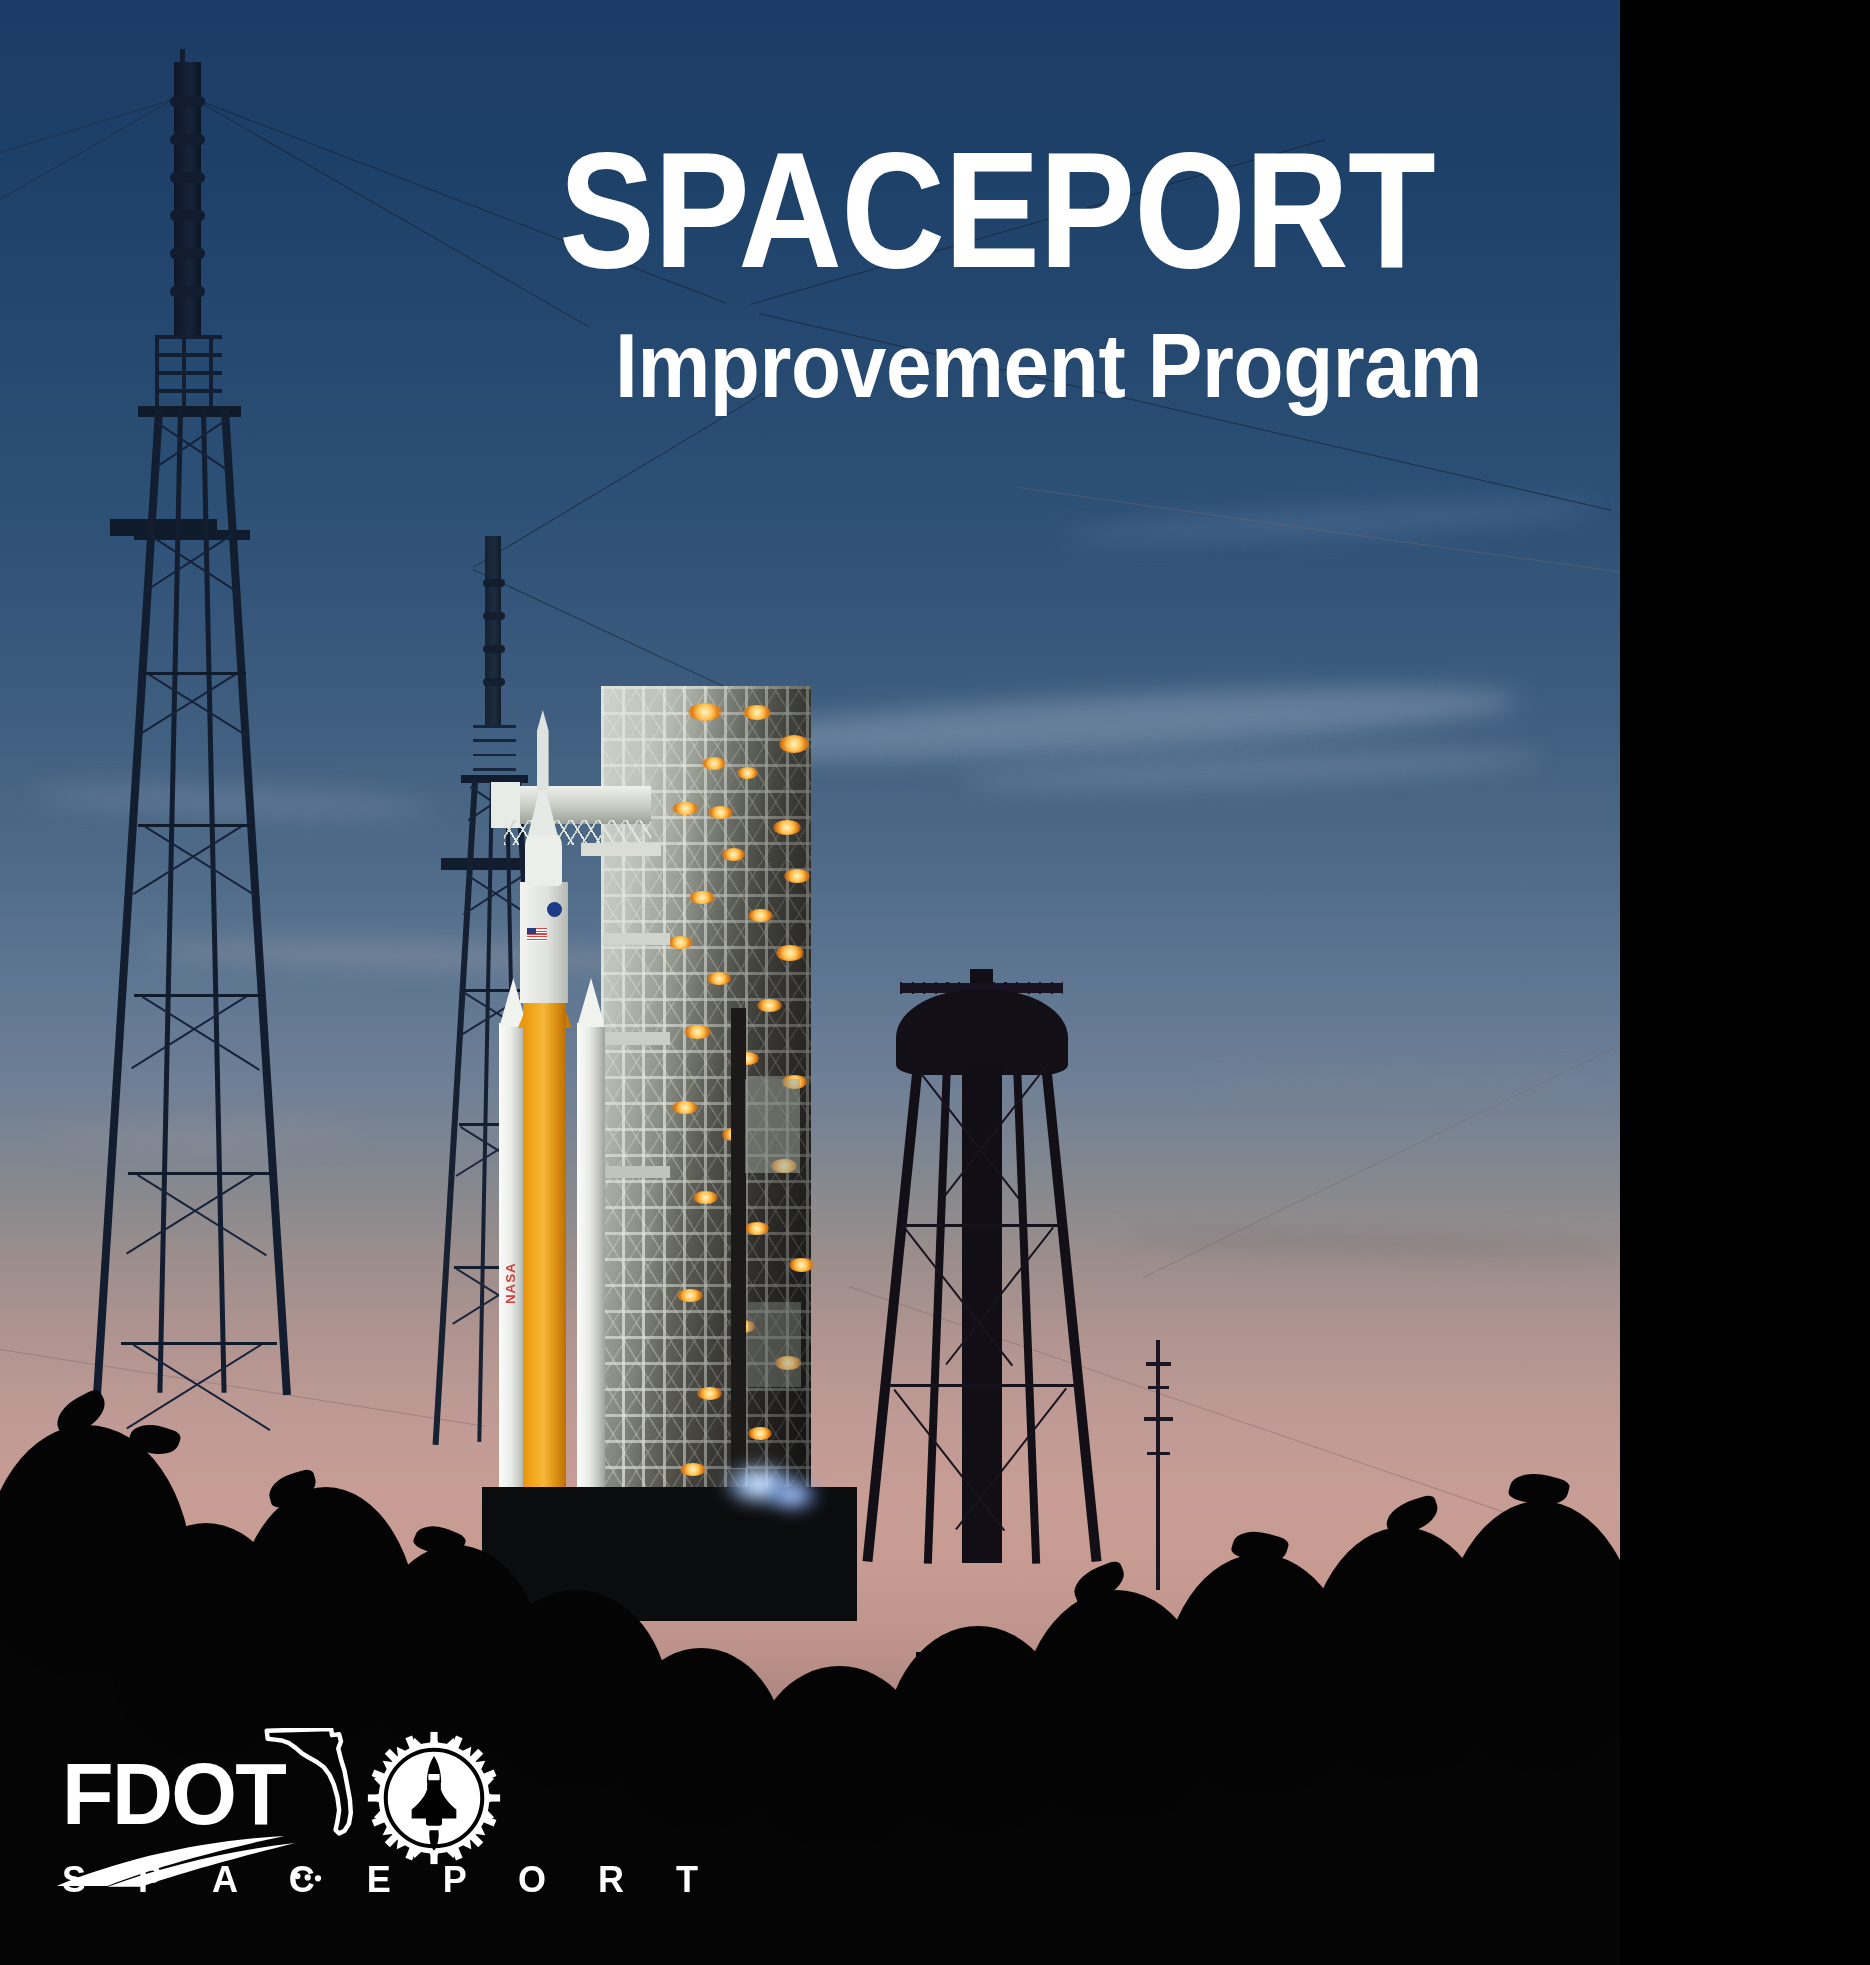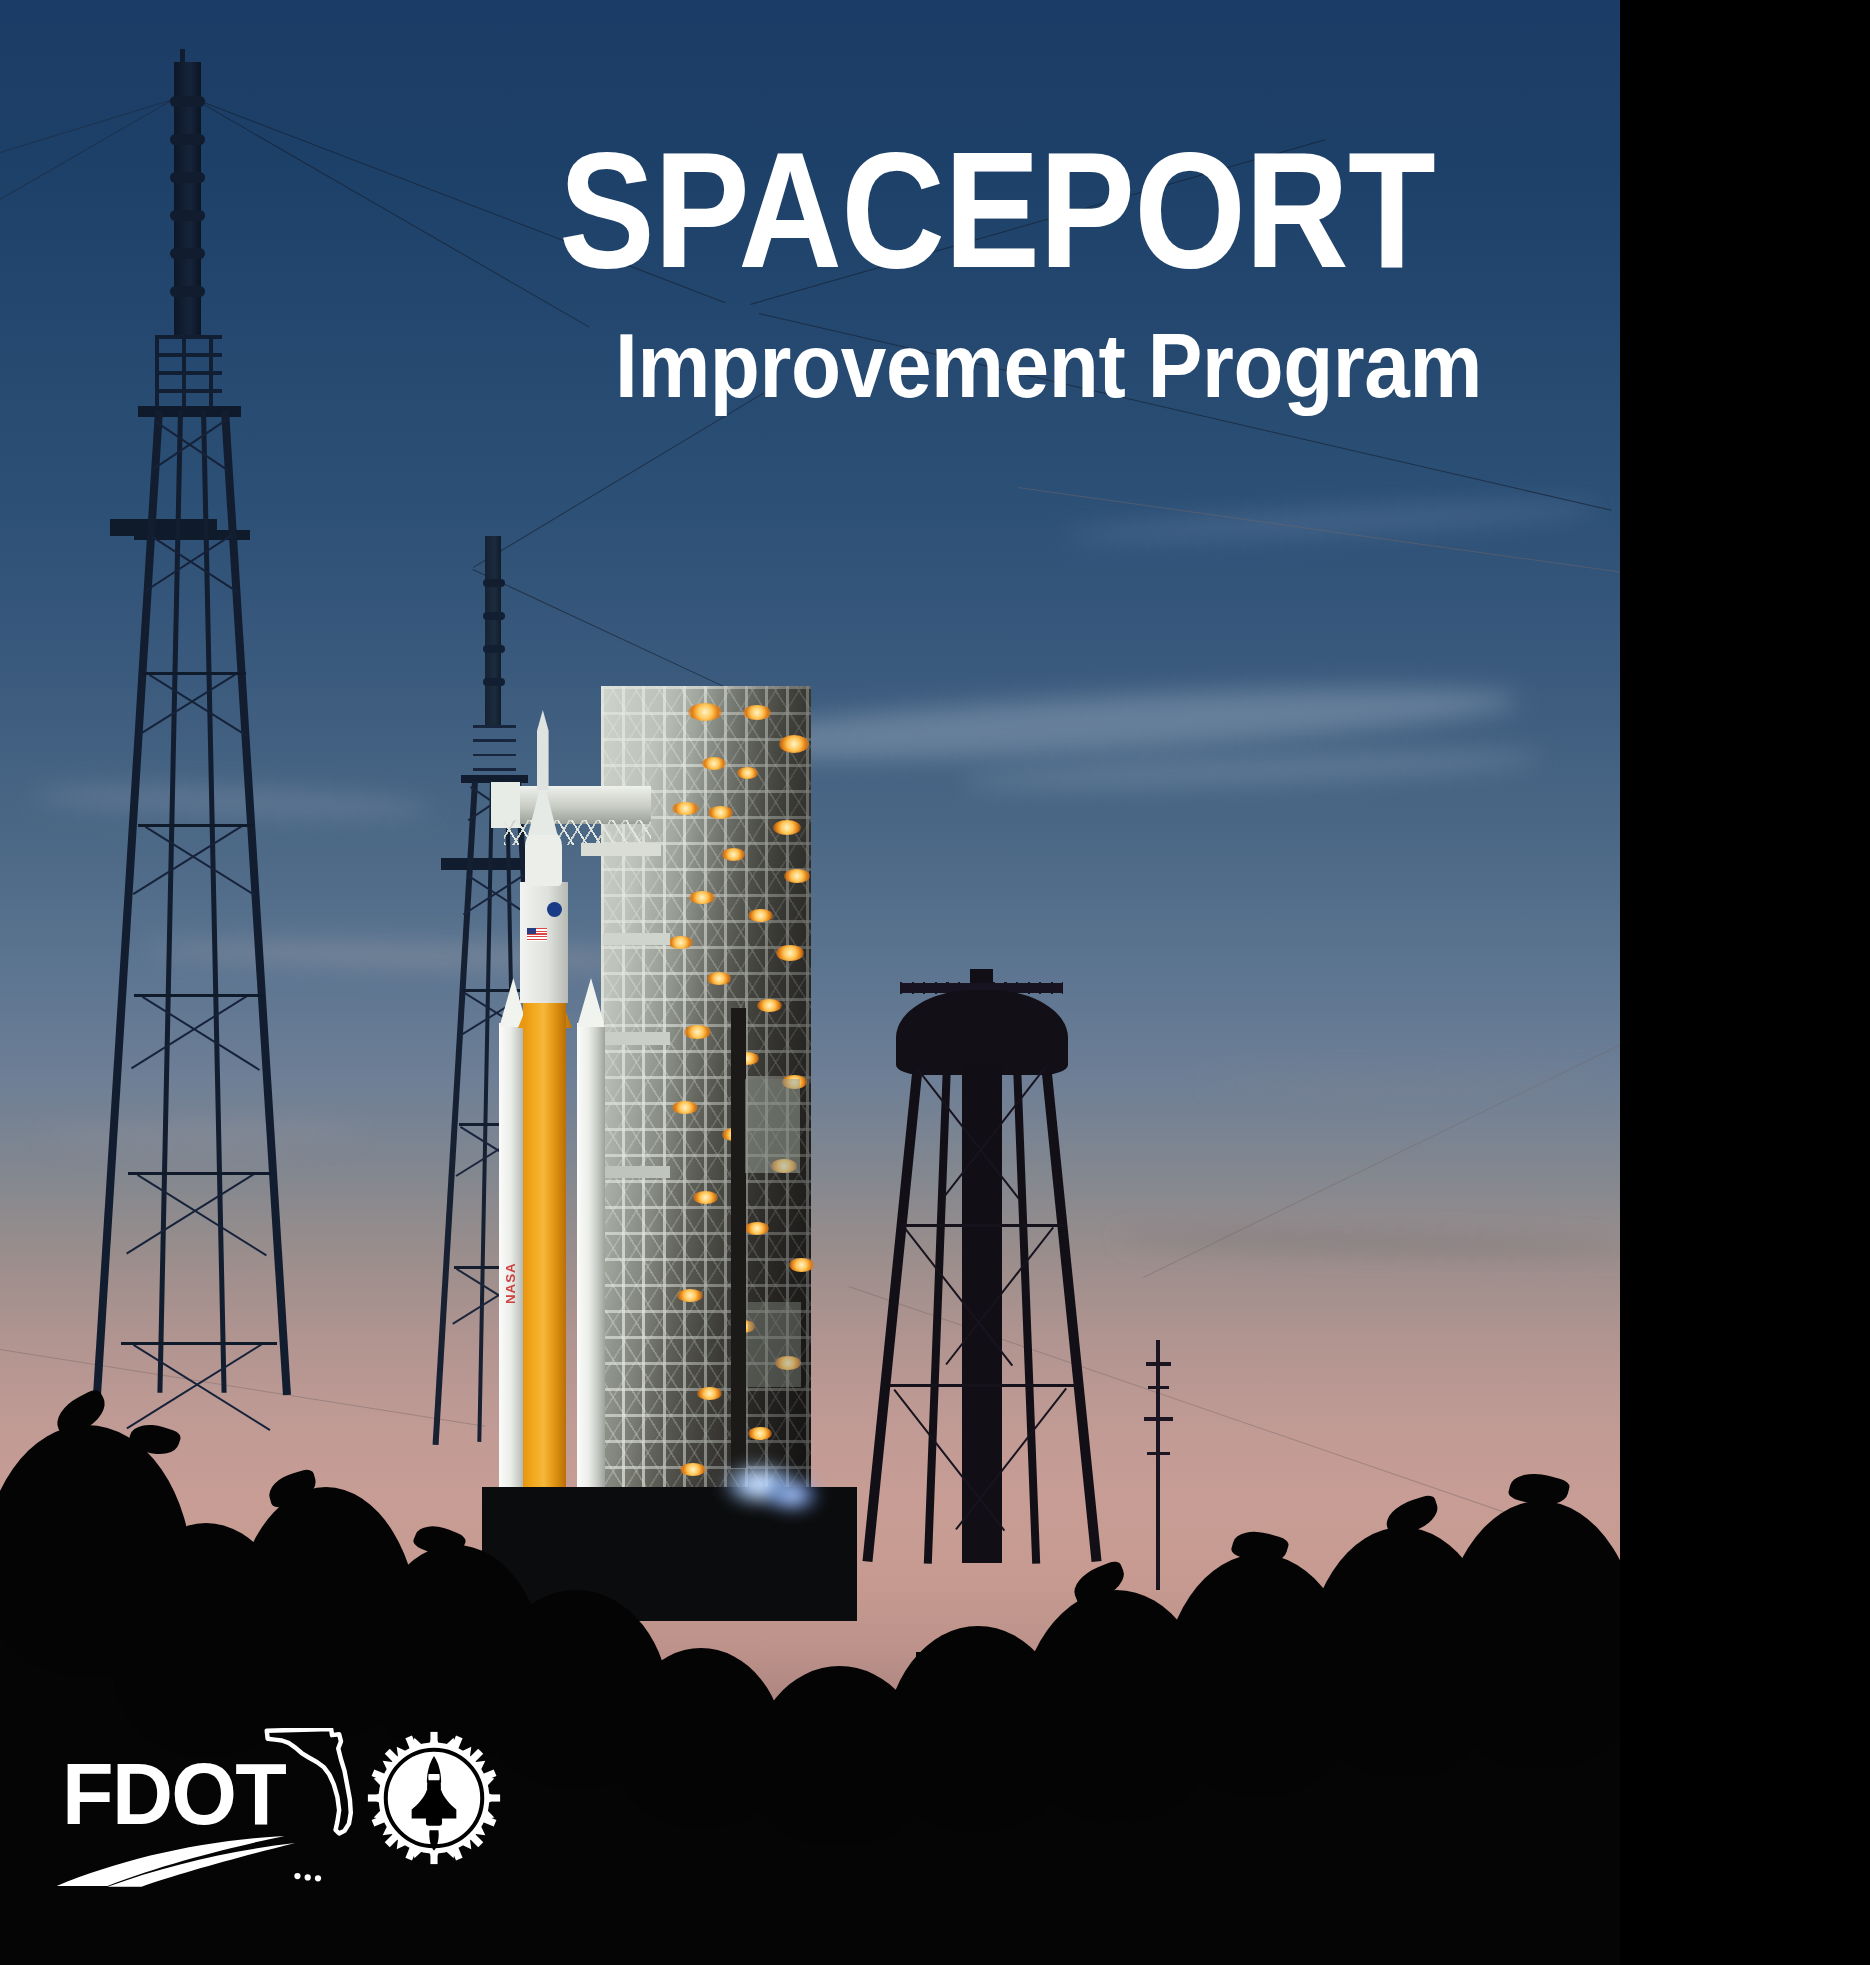--- a/index.html
+++ b/index.html
@@ -501,19 +501,20 @@
         <g fill="#000000">
           <path d="M150 56 C138 74 134 96 134 116 L166 116 C166 96 162 74 150 56 Z"></path>
           <path d="M136 108 L164 108 C166 120 166 132 164 144 L136 144 C134 132 134 120 136 108 Z"></path>
           <path d="M134 132 L166 132 C172 150 186 164 200 176 L200 196 L100 196 L100 176 C114 164 128 150 134 132 Z"></path>
           <rect x="132" y="192" width="36" height="20" rx="6"></rect>
           <path d="M140 222 L160 222 C162 240 158 258 150 268 C142 258 138 240 140 222 Z"></path>
           <path d="M138 96 L162 96 C163 102 163 106 162 110 L138 110 C137 106 137 102 138 96 Z" fill="#ffffff"></path>
         </g>
       </svg>
 
+      <div id="spaceword">S P A C E P O R T</div>
     </div>
 
   </div>
 
   <div id="rightbar"></div>
 </div>
 
 
 </body></html>

